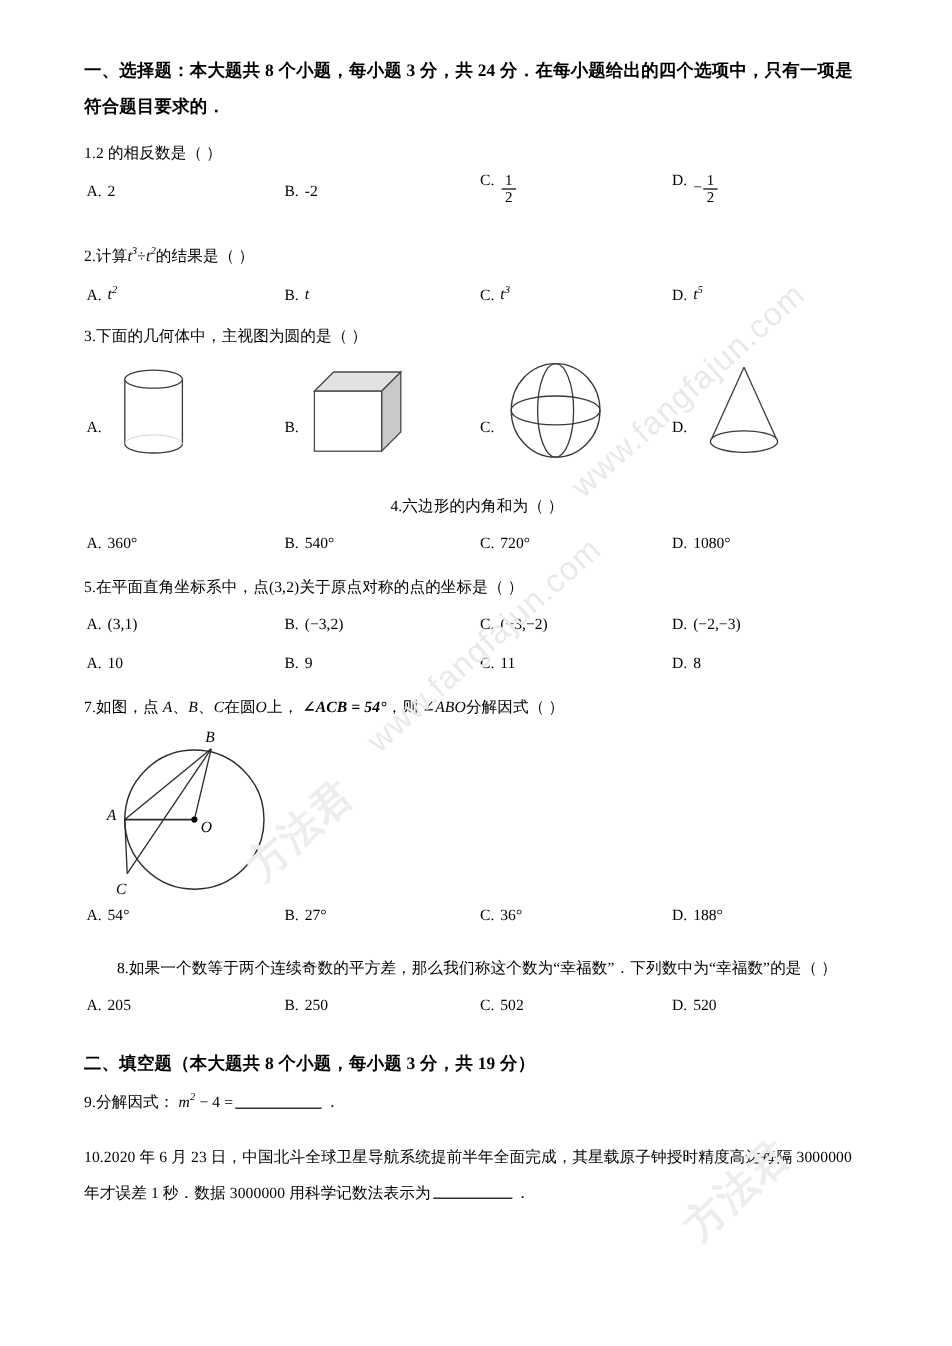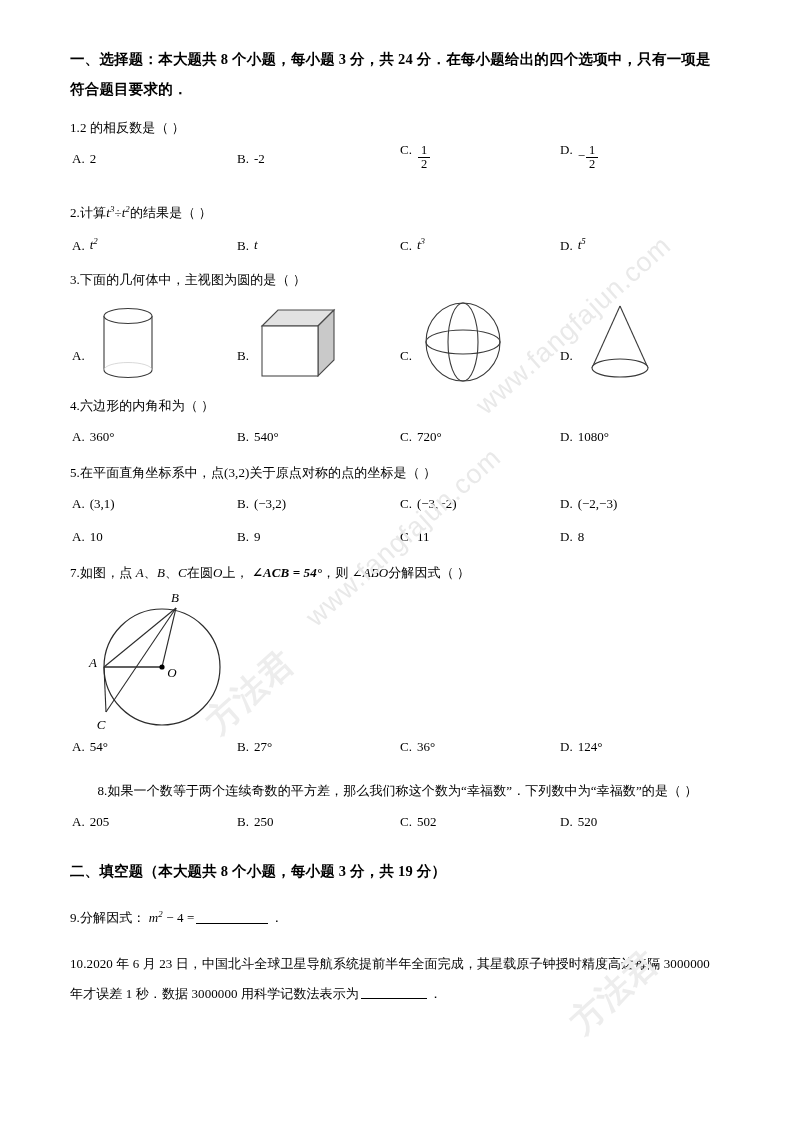--- a/index.html
+++ b/index.html
@@ -61,21 +61,21 @@
     font-size: 14.5px;
     line-height: 30px;
     letter-spacing: 0.2px;
   }
   .qline {
     font-size: 13px;
     line-height: 20px;
     margin-top: 14px;
     letter-spacing: 0.1px;
   }
-  .qline.tight { margin-top: 12px; }
+  .qline.tight { margin-top: 28px; text-align: center; }
 
   .opts {
     position: relative;
     margin-top: 13px;
     height: 20px;
     font-size: 13px;
   }
   .opts.tall { height: 34px; }
   .opt {
     position: absolute;
@@ -340,21 +340,21 @@
       <div class="opt o-b">
         <span class="lbl">B.</span>
         <span>27°</span>
       </div>
       <div class="opt o-c">
         <span class="lbl">C.</span>
         <span>36°</span>
       </div>
       <div class="opt o-d">
         <span class="lbl">D.</span>
-        <span>124°</span>
+        <span>188°</span>
       </div>
     </div>
 
     <div class="qline" style="margin-top:22px;text-align:center;">8.如果一个数等于两个连续奇数的平方差，那么我们称这个数为“幸福数”．下列数中为“幸福数”的是（     ）</div>
     <div class="opts">
       <div class="opt o-a">
         <span class="lbl">A.</span>
         <span>205</span>
       </div>
       <div class="opt o-b">
@@ -366,21 +366,21 @@
         <span>502</span>
       </div>
       <div class="opt o-d">
         <span class="lbl">D.</span>
         <span>520</span>
       </div>
     </div>
 
     <div class="sec-head" style="margin-top:22px;">二、填空题（本大题共 8 个小题，每小题 3 分，共 19 分）</div>
 
-    <div class="qline" style="margin-top:18px;">
+    <div class="qline" style="margin-top:2px;">
       <span>9.分解因式：</span>
       <span class="ital">m</span><sup class="exp">2</sup>
       <span>− 4 =</span><span class="blank-line"></span><span>．</span>
     </div>
 
     <div class="qline" style="margin-top:20px; line-height:30px;">
       <span>10.2020 年 6 月 23 日，中国北斗全球卫星导航系统提前半年全面完成，其星载原子钟授时精度高达每隔</span>
       <span>3000000 年才误差 1 秒．数据 3000000 用科学记数法表示为</span><span class="blank-line short"></span><span>．</span>
     </div>
 

